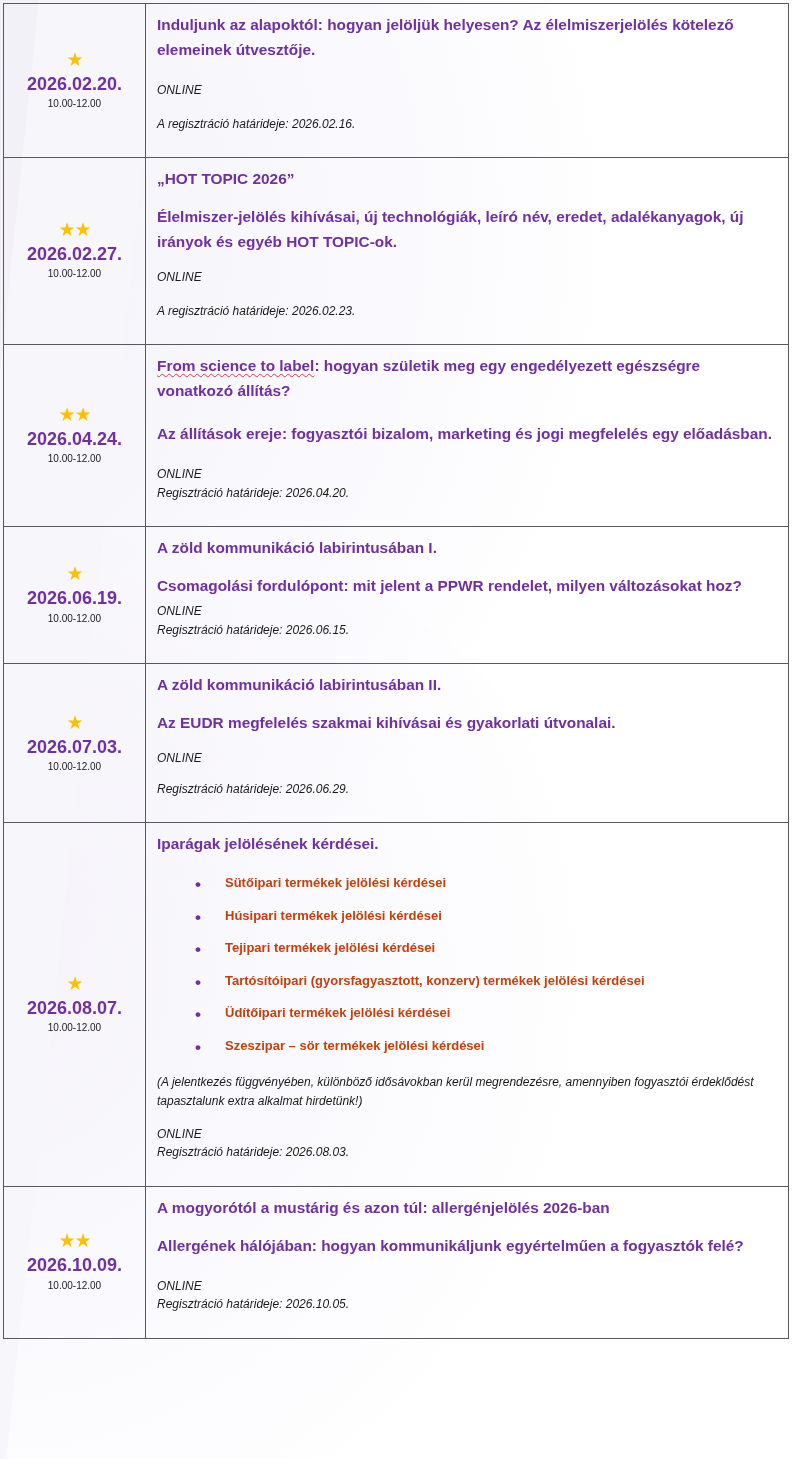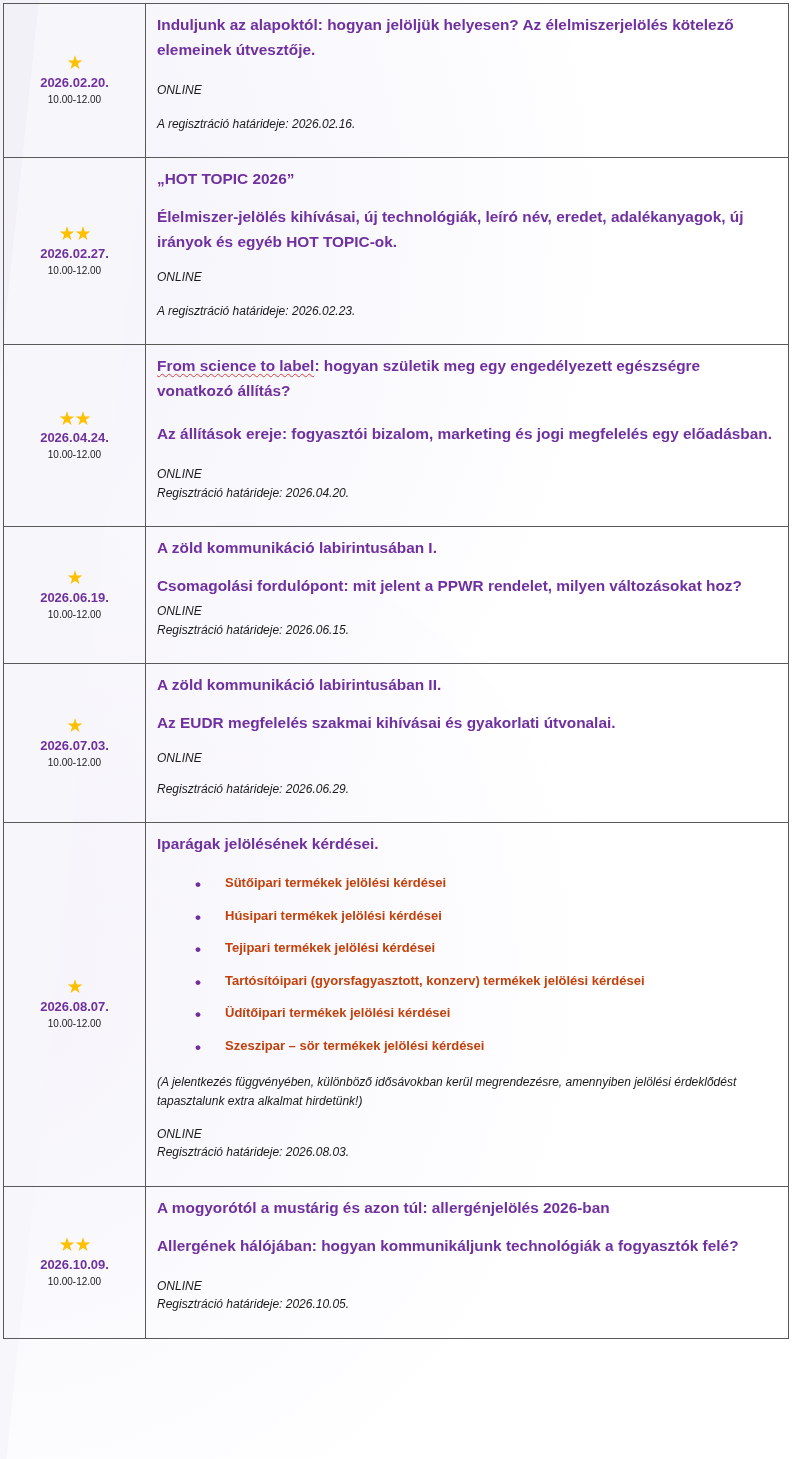--- a/index.html
+++ b/index.html
@@ -92,21 +92,21 @@
     color: #ffc000;
     font-size: 19px;
     line-height: 1.05;
     letter-spacing: -1px;
     margin-bottom: 1px;
     white-space: nowrap;
   }
   .date {
     color: #7030a0;
     font-weight: bold;
-    font-size: 13px;
+    font-size: 18px;
     line-height: 1.45;
     white-space: nowrap;
   }
   .time {
     color: #1a1a1a;
     font-size: 10px;
     line-height: 1.45;
     white-space: nowrap;
   }
 
@@ -257,34 +257,34 @@
       <td class="col-what">
         <p class="ttl">Iparágak jelölésének kérdései.</p>
         <ul class="bullets">
           <li>Sütőipari termékek jelölési kérdései</li>
           <li>Húsipari termékek jelölési kérdései</li>
           <li>Tejipari termékek jelölési kérdései</li>
           <li>Tartósítóipari (gyorsfagyasztott, konzerv) termékek jelölési kérdései</li>
           <li>Üdítőipari termékek jelölési kérdései</li>
           <li>Szeszipar – sör termékek jelölési kérdései</li>
         </ul>
-        <p class="note para">(A jelentkezés függvényében, különböző idősávokban kerül megrendezésre, amennyiben jelölési érdeklődést tapasztalunk extra alkalmat hirdetünk!)</p>
+        <p class="note para">(A jelentkezés függvényében, különböző idősávokban kerül megrendezésre, amennyiben fogyasztói érdeklődést tapasztalunk extra alkalmat hirdetünk!)</p>
         <p class="note">ONLINE</p>
         <p class="note">Regisztráció határideje: 2026.08.03.</p>
       </td>
     </tr>
 
     <tr>
       <td class="col-when">
         <div class="stars">★★</div>
         <div class="date">2026.10.09.</div>
         <div class="time">10.00-12.00</div>
       </td>
       <td class="col-what">
         <p class="ttl spaced">A mogyorótól a mustárig és azon túl: allergénjelölés 2026-ban</p>
-        <p class="ttl loose">Allergének hálójában: hogyan kommunikáljunk technológiák a fogyasztók felé?</p>
+        <p class="ttl loose">Allergének hálójában: hogyan kommunikáljunk egyértelműen a fogyasztók felé?</p>
         <p class="note">ONLINE</p>
         <p class="note">Regisztráció határideje: 2026.10.05.</p>
       </td>
     </tr>
 
   </tbody>
 </table>
 
 </body></html>

